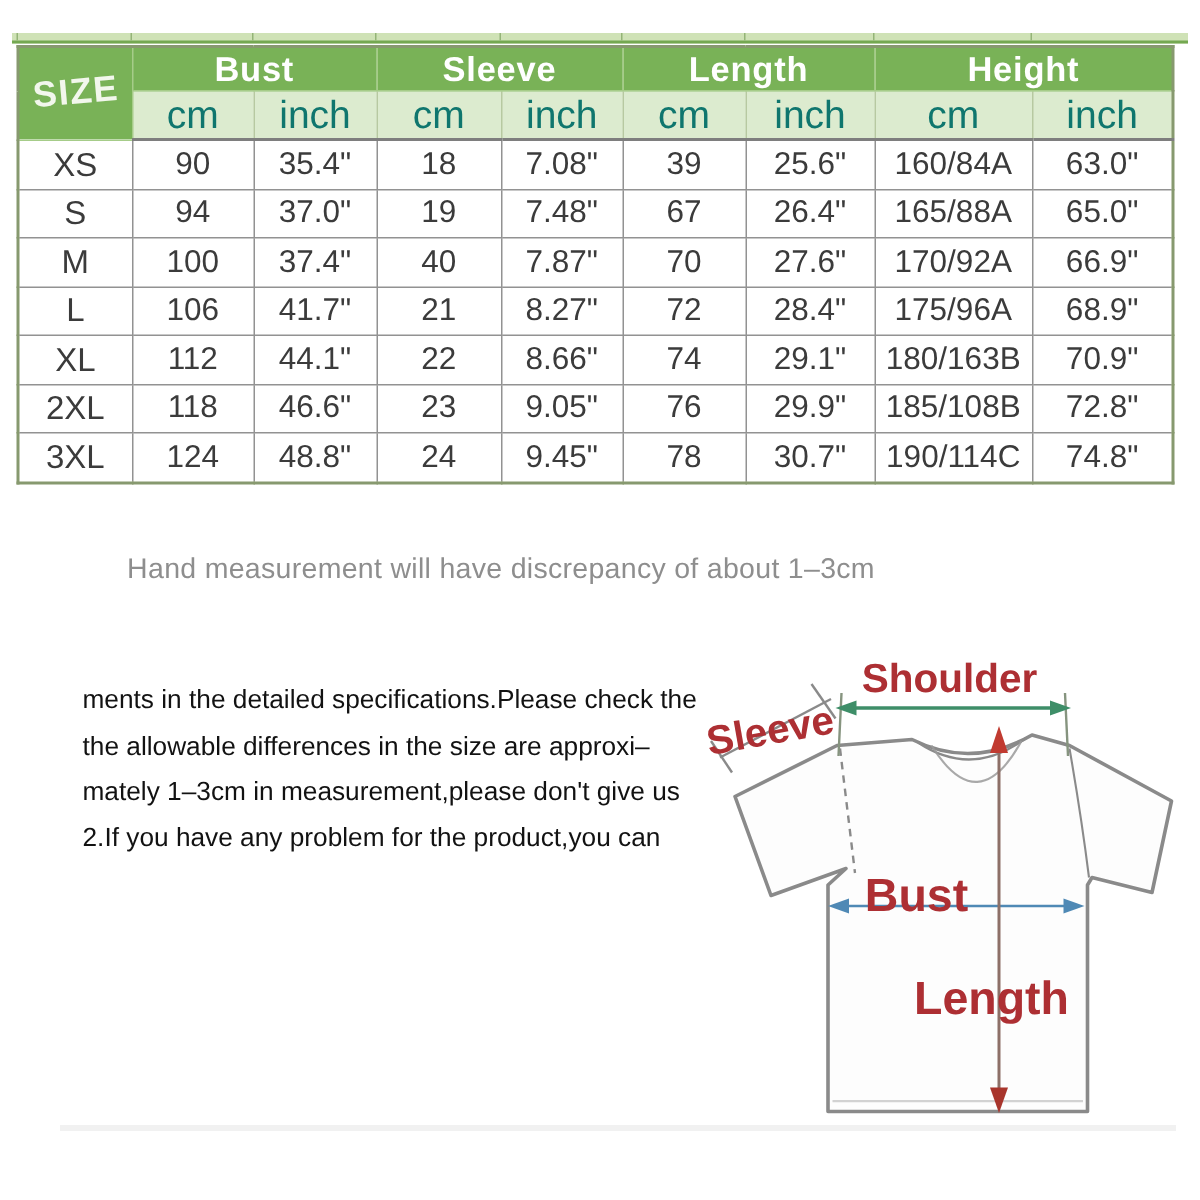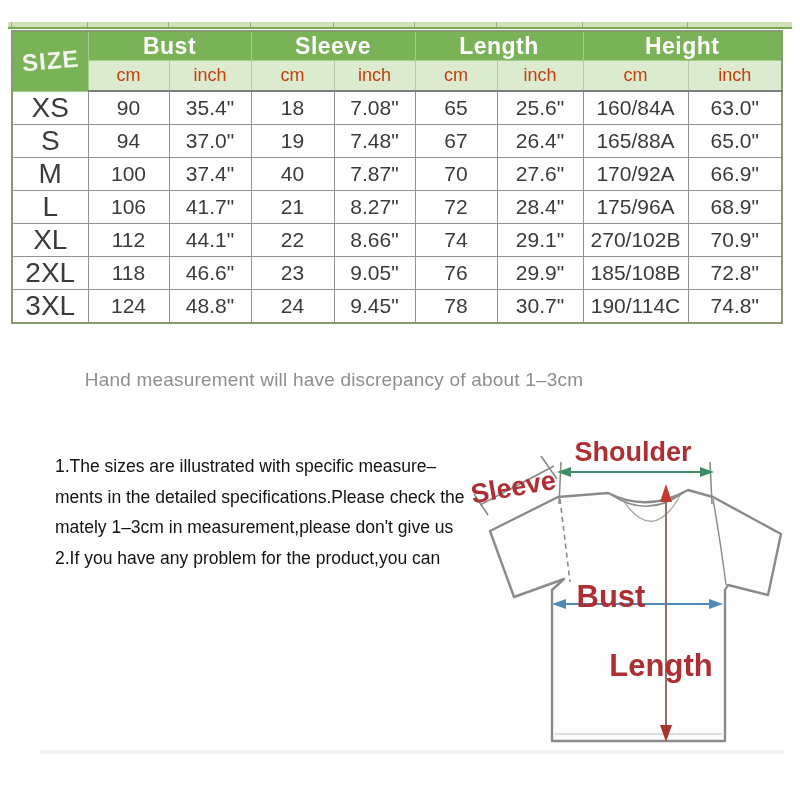--- a/index.html
+++ b/index.html
@@ -22,28 +22,28 @@
     border:2px solid #87996f;
   }
   .size-table th, .size-table td { padding:0; text-align:center; vertical-align:middle; }
   .group-row th {
     background:#79b257; color:#ffffff; font-size:23px; font-weight:600;
     height:28px; border:1px solid #a6cc89; letter-spacing:0.5px;
   }
   th.size-th { background:#79b257; }
   .size-label { display:inline-block; transform:rotate(-5deg); font-size:24px; letter-spacing:1px; font-weight:600; color:#f2f7ec; }
   .unit-row th {
-    background:#dcebcf; color:#c2410c; font-weight:400; font-size:18px;
+    background:#dcebcf; color:#0f766e; font-weight:400; font-size:26px;
     height:29px; border:1px solid #b7c9a1; border-bottom:2px solid #7e7e7e;
   }
   .size-table tbody td {
     background:#ffffff; color:#3b3b3b; font-size:21px; height:31.5px;
     border:1px solid #929292;
   }
-  .size-table tbody td.size-td { font-size:28px; }
+  .size-table tbody td.size-td { font-size:22px; }
 
   
   .banner {
     position:absolute; left:0; top:369px; width:668px; text-align:center;
     font-size:19px; color:#8e8e8e; letter-spacing:0.2px;
   }
 
   
   .notes {
     position:absolute; left:55px; top:451px; width:440px;
@@ -104,21 +104,21 @@
         <th>inch</th>
       </tr>
     </thead>
     <tbody>
       <tr>
         <td class="size-td">XS</td>
         <td>90</td>
         <td>35.4"</td>
         <td>18</td>
         <td>7.08"</td>
-        <td>65</td>
+        <td>39</td>
         <td>25.6"</td>
         <td>160/84A</td>
         <td>63.0"</td>
       </tr>
       <tr>
         <td class="size-td">S</td>
         <td>94</td>
         <td>37.0"</td>
         <td>19</td>
         <td>7.48"</td>
@@ -150,21 +150,21 @@
         <td>68.9"</td>
       </tr>
       <tr>
         <td class="size-td">XL</td>
         <td>112</td>
         <td>44.1"</td>
         <td>22</td>
         <td>8.66"</td>
         <td>74</td>
         <td>29.1"</td>
-        <td>270/102B</td>
+        <td>180/163B</td>
         <td>70.9"</td>
       </tr>
       <tr>
         <td class="size-td">2XL</td>
         <td>118</td>
         <td>46.6"</td>
         <td>23</td>
         <td>9.05"</td>
         <td>76</td>
         <td>29.9"</td>
@@ -181,22 +181,22 @@
         <td>30.7"</td>
         <td>190/114C</td>
         <td>74.8"</td>
       </tr>
     </tbody>
   </table>
 
   <div class="banner">Hand measurement will have discrepancy of about 1–3cm</div>
 
   <div class="notes">
-    <div>1.The sizes are illustrated with specific measure–</div>
     <div>ments in the detailed specifications.Please check the</div>
+    <div>the allowable differences in the size are approxi–</div>
     <div>mately 1–3cm in measurement,please don't give us</div>
     <div>2.If you have any problem for the product,you can</div>
   </div>
 
   <svg class="diagram" viewBox="0 0 330 330">
 
     <g>
       <path d="M 138 58 L 88 62 L 20 96 L 44 162 L 94 144 L 82 155 L 82 306 L 255 306 L 255 155 L 258 150 L 298 160 L 311 99 L 243 62 L 218 55 Q 178 78 138 58 Z" fill="#fdfdfd" stroke="#8a8a8a" stroke-width="2.4" stroke-linejoin="round"></path>
       <path d="M 142 60 Q 178 84 214 57" fill="none" stroke="#8a8a8a" stroke-width="1.6"></path>
       <path d="M 151 62 Q 182 112 211 59" fill="none" stroke="#9a9a9a" stroke-width="1.4" opacity="0.85"></path>

